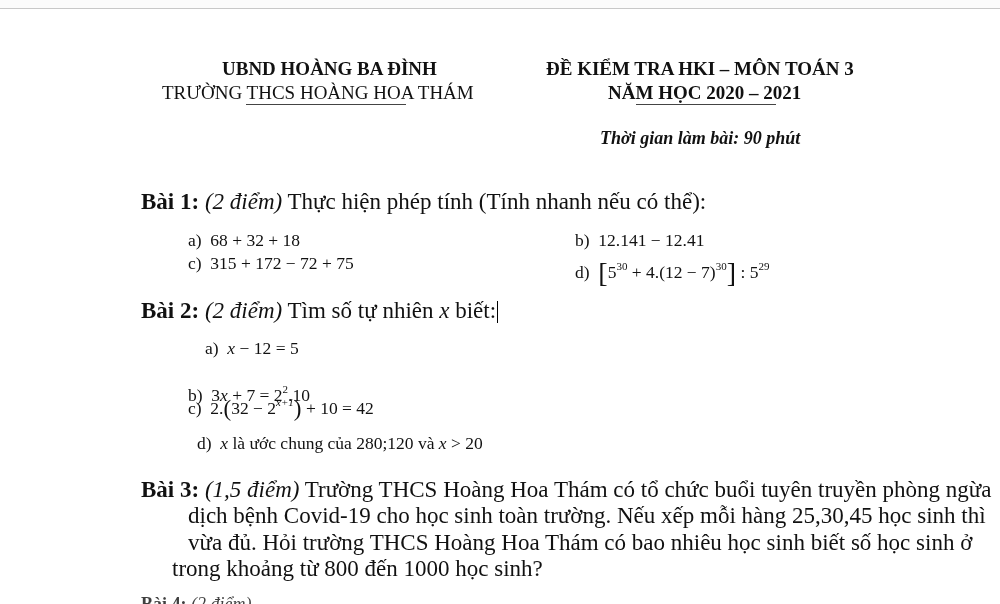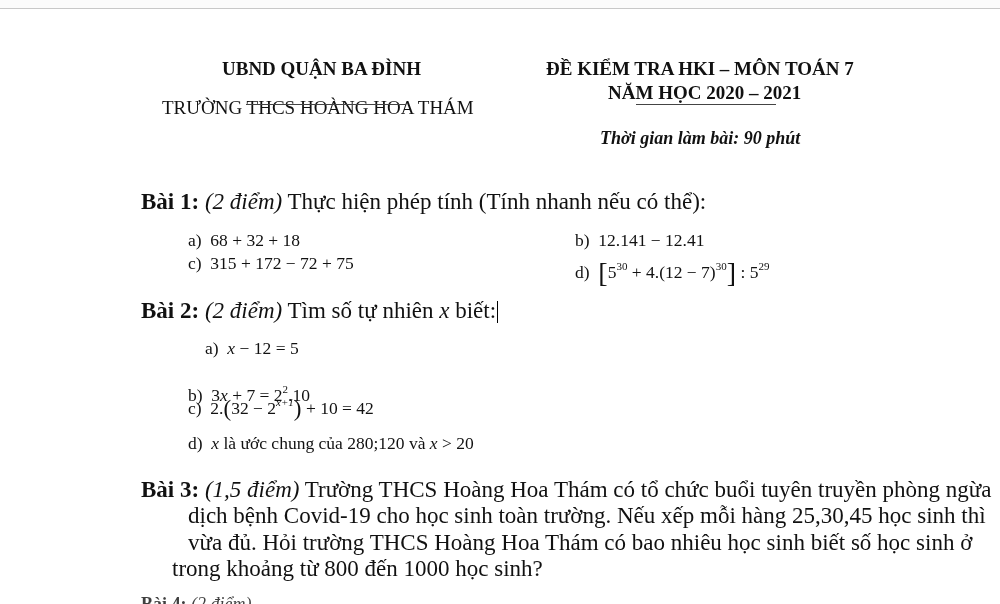--- a/index.html
+++ b/index.html
@@ -77,25 +77,25 @@
       font-weight: bold;
       color: #111;
       opacity: 0.8;
     }
   </style>
 </head>
 <body>
 
 <div class="top-rule"></div>
 
-<div class="abs hdr-bold" style="left:222px; top:58px;">UBND QUẬN BA ĐÌNH</div>
-<div class="abs hdr-normal" style="left:162px; top:82px;margin-top:15px;">TRƯỜNG THCS HOÀNG HOA THÁM</div>
+<div class="abs hdr-bold" style="left:222px; top:58px;">UBND HOÀNG BA ĐÌNH</div>
+<div class="abs hdr-normal" style="left:162px; top:82px;">TRƯỜNG THCS HOÀNG HOA THÁM</div>
 <div class="underline" style="left:246px; top:104px; width:160px;"></div>
 
-<div class="abs hdr-bold" style="left:546px; top:58px;">ĐỀ KIỂM TRA HKI – MÔN TOÁN 7</div>
+<div class="abs hdr-bold" style="left:546px; top:58px;">ĐỀ KIỂM TRA HKI – MÔN TOÁN 3</div>
 <div class="abs hdr-bold" style="left:608px; top:82px;">NĂM HỌC 2020 – 2021</div>
 <div class="underline" style="left:636px; top:104px; width:140px;"></div>
 
 <div class="abs time-line" style="left:600px; top:128px;">Thời gian làm bài: 90 phút</div>
 
 <div class="abs text" style="left:141px; top:189px;">
   <span class="b">Bài 1:</span>
   <span class="i">(2 điểm)</span><span> Thực hiện phép tính (Tính nhanh nếu có thể):</span>
 </div>
 
@@ -126,21 +126,21 @@
   <span class="math"><span class="mi">x</span><span> − 12 = 5</span></span>
 </div>
 <div class="abs item" style="left:188px; top:366px;margin-top:19px;">
   <span>b)</span>&nbsp;
   <span class="math"><span>3</span><span class="mi">x</span><span> + 7 = 2</span><sup>2</sup><span>.10</span></span>
 </div>
 <div class="abs item" style="left:188px; top:398px;">
   <span>c)</span>&nbsp;
   <span class="math"><span>2.</span><span class="paren-big">(</span><span>32 − 2</span><sup class="mi">x+1</sup><span class="paren-big">)</span><span> + 10 = 42</span></span>
 </div>
-<div class="abs item" style="left:188px; top:433px;text-align:right;">
+<div class="abs item" style="left:197px; top:433px;text-align:right;">
   <span>d)</span>&nbsp;
   <span class="math"><span class="mi">x</span><span> là ước chung của  280;120  và </span><span class="mi">x</span><span> &gt; 20</span></span>
 </div>
 
 <div class="abs text" style="left:141px; top:477px;">
   <span class="b">Bài 3:</span>
   <span class="i">(1,5 điểm)</span><span> Trường THCS Hoàng Hoa Thám có tổ chức buổi tuyên truyền phòng ngừa</span>
 </div>
 <div class="abs text" style="left:188px; top:503px;">dịch bệnh Covid-19 cho học sinh toàn trường. Nếu xếp mỗi hàng  25,30,45  học sinh thì</div>
 <div class="abs text" style="left:188px; top:530px;">vừa đủ. Hỏi trường THCS Hoàng Hoa Thám có bao nhiêu học sinh biết số học sinh ở</div>

